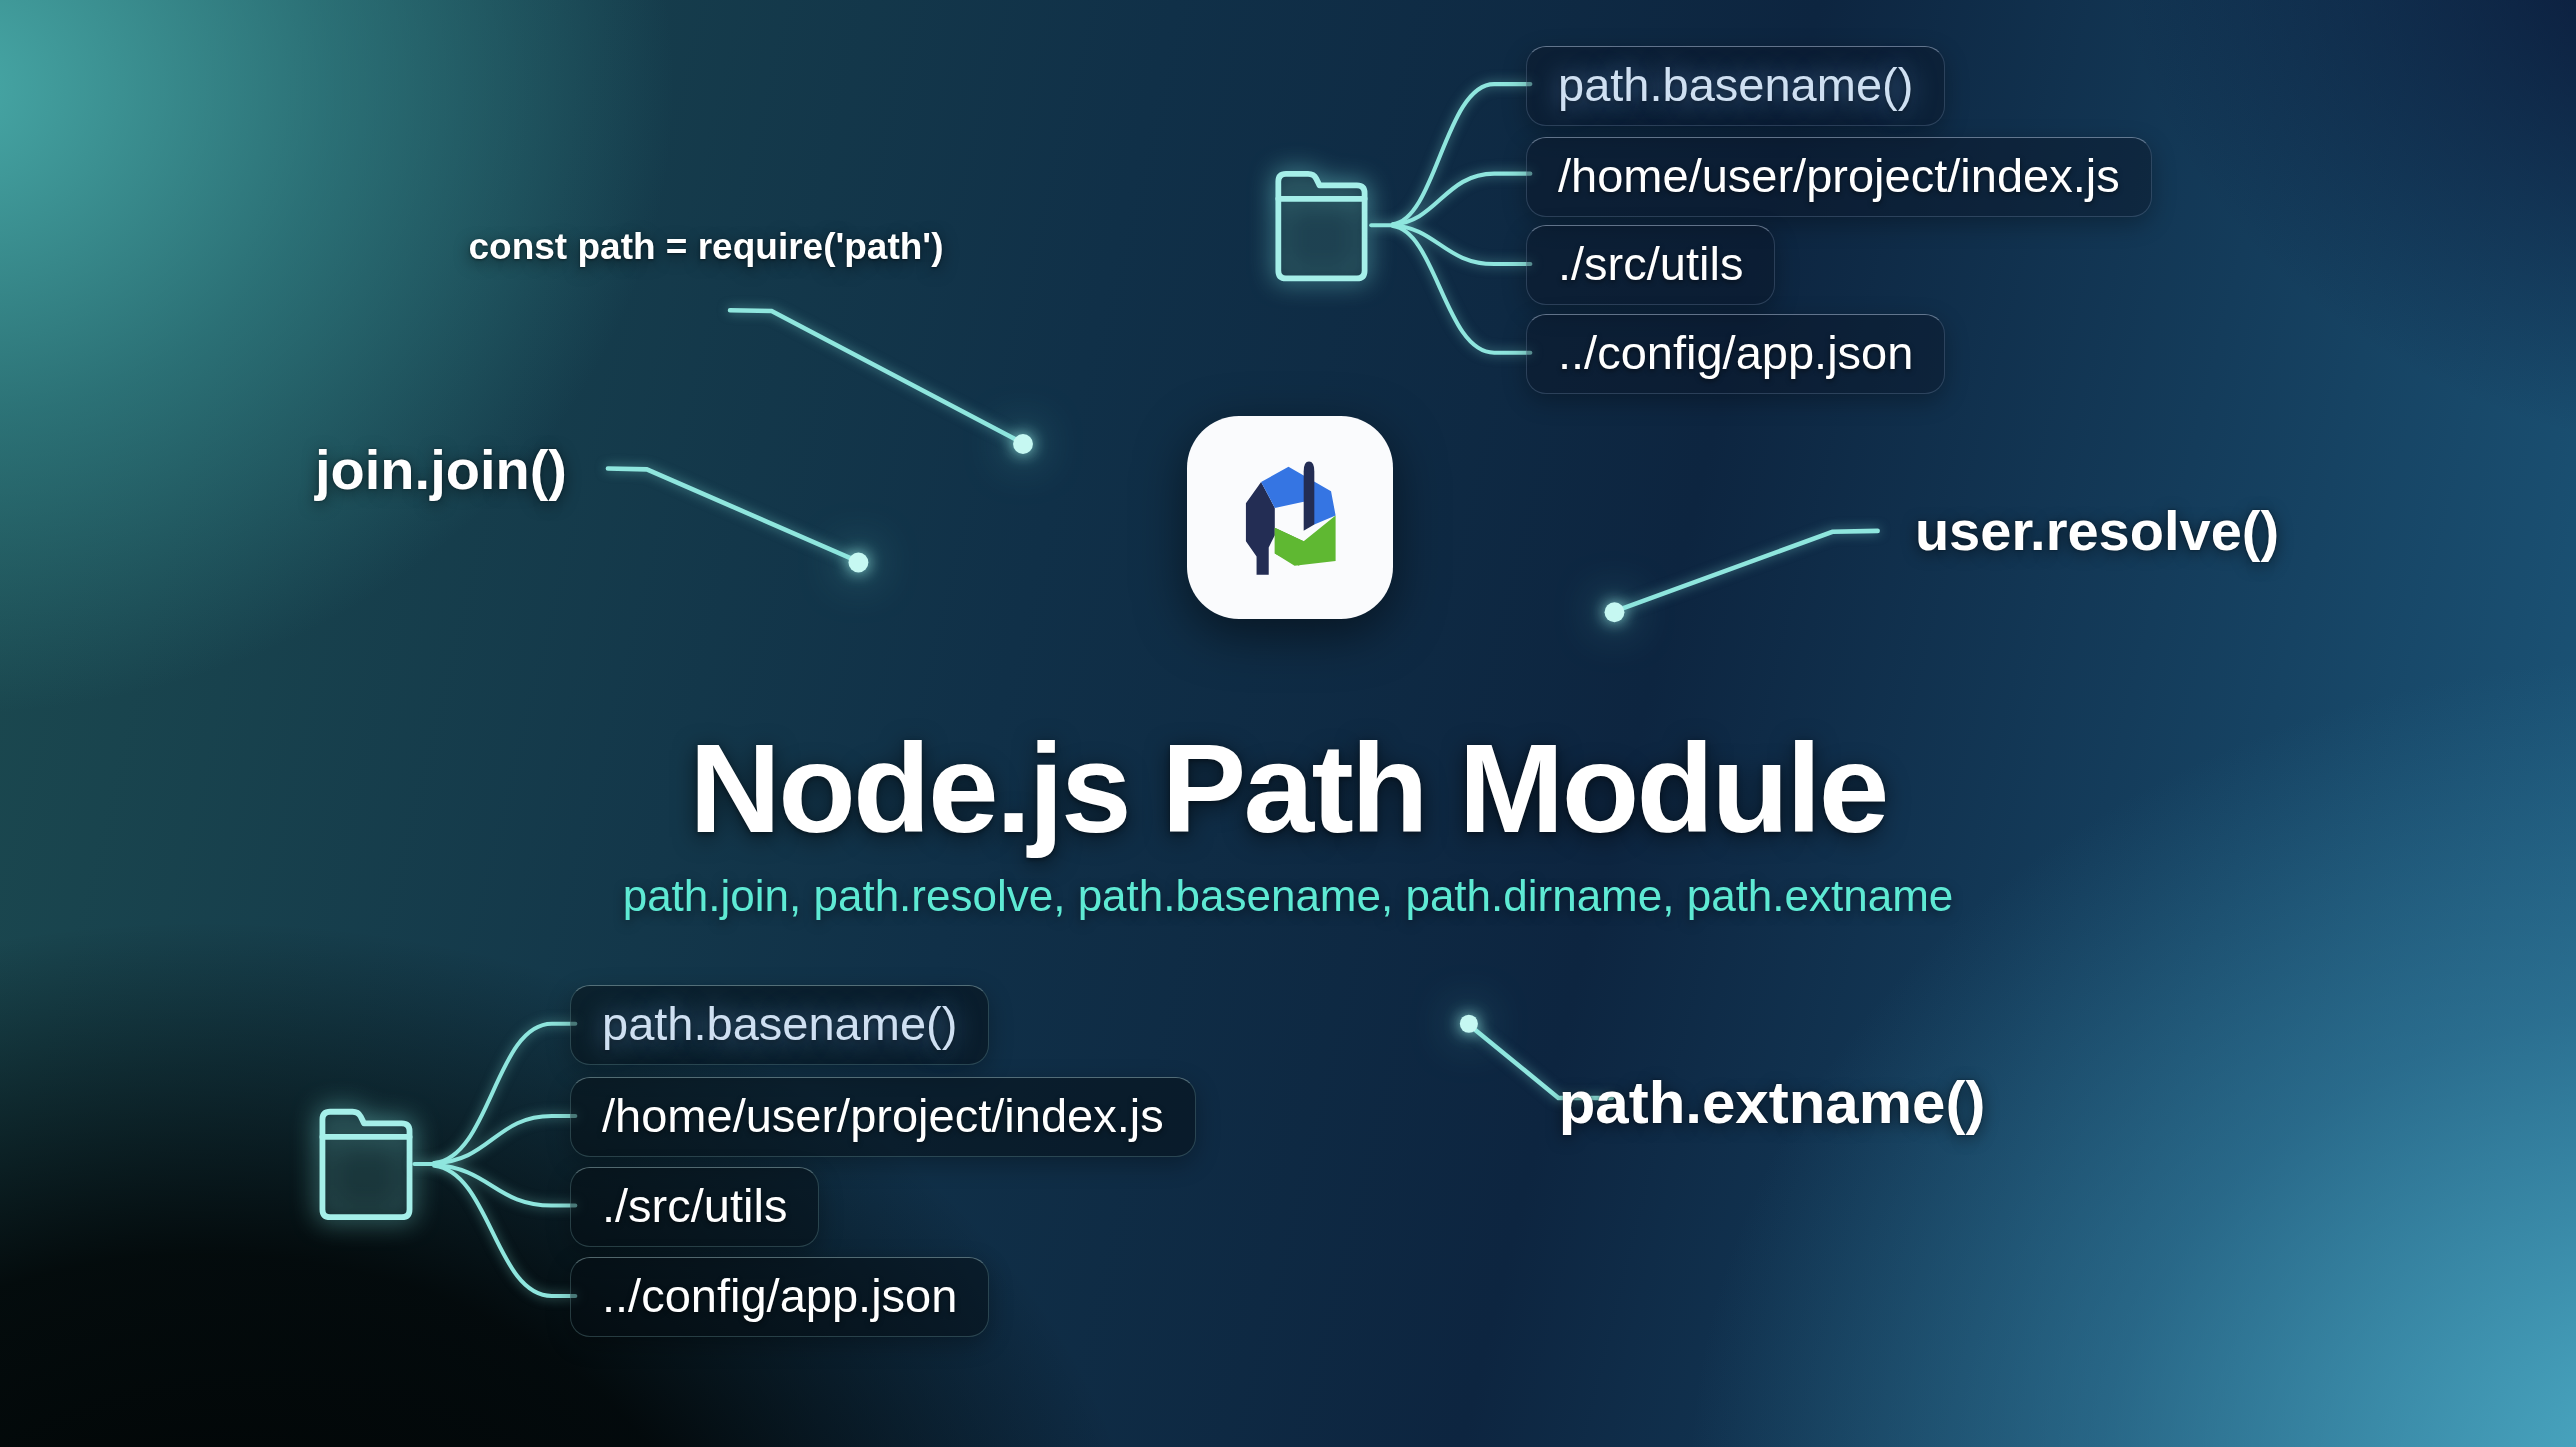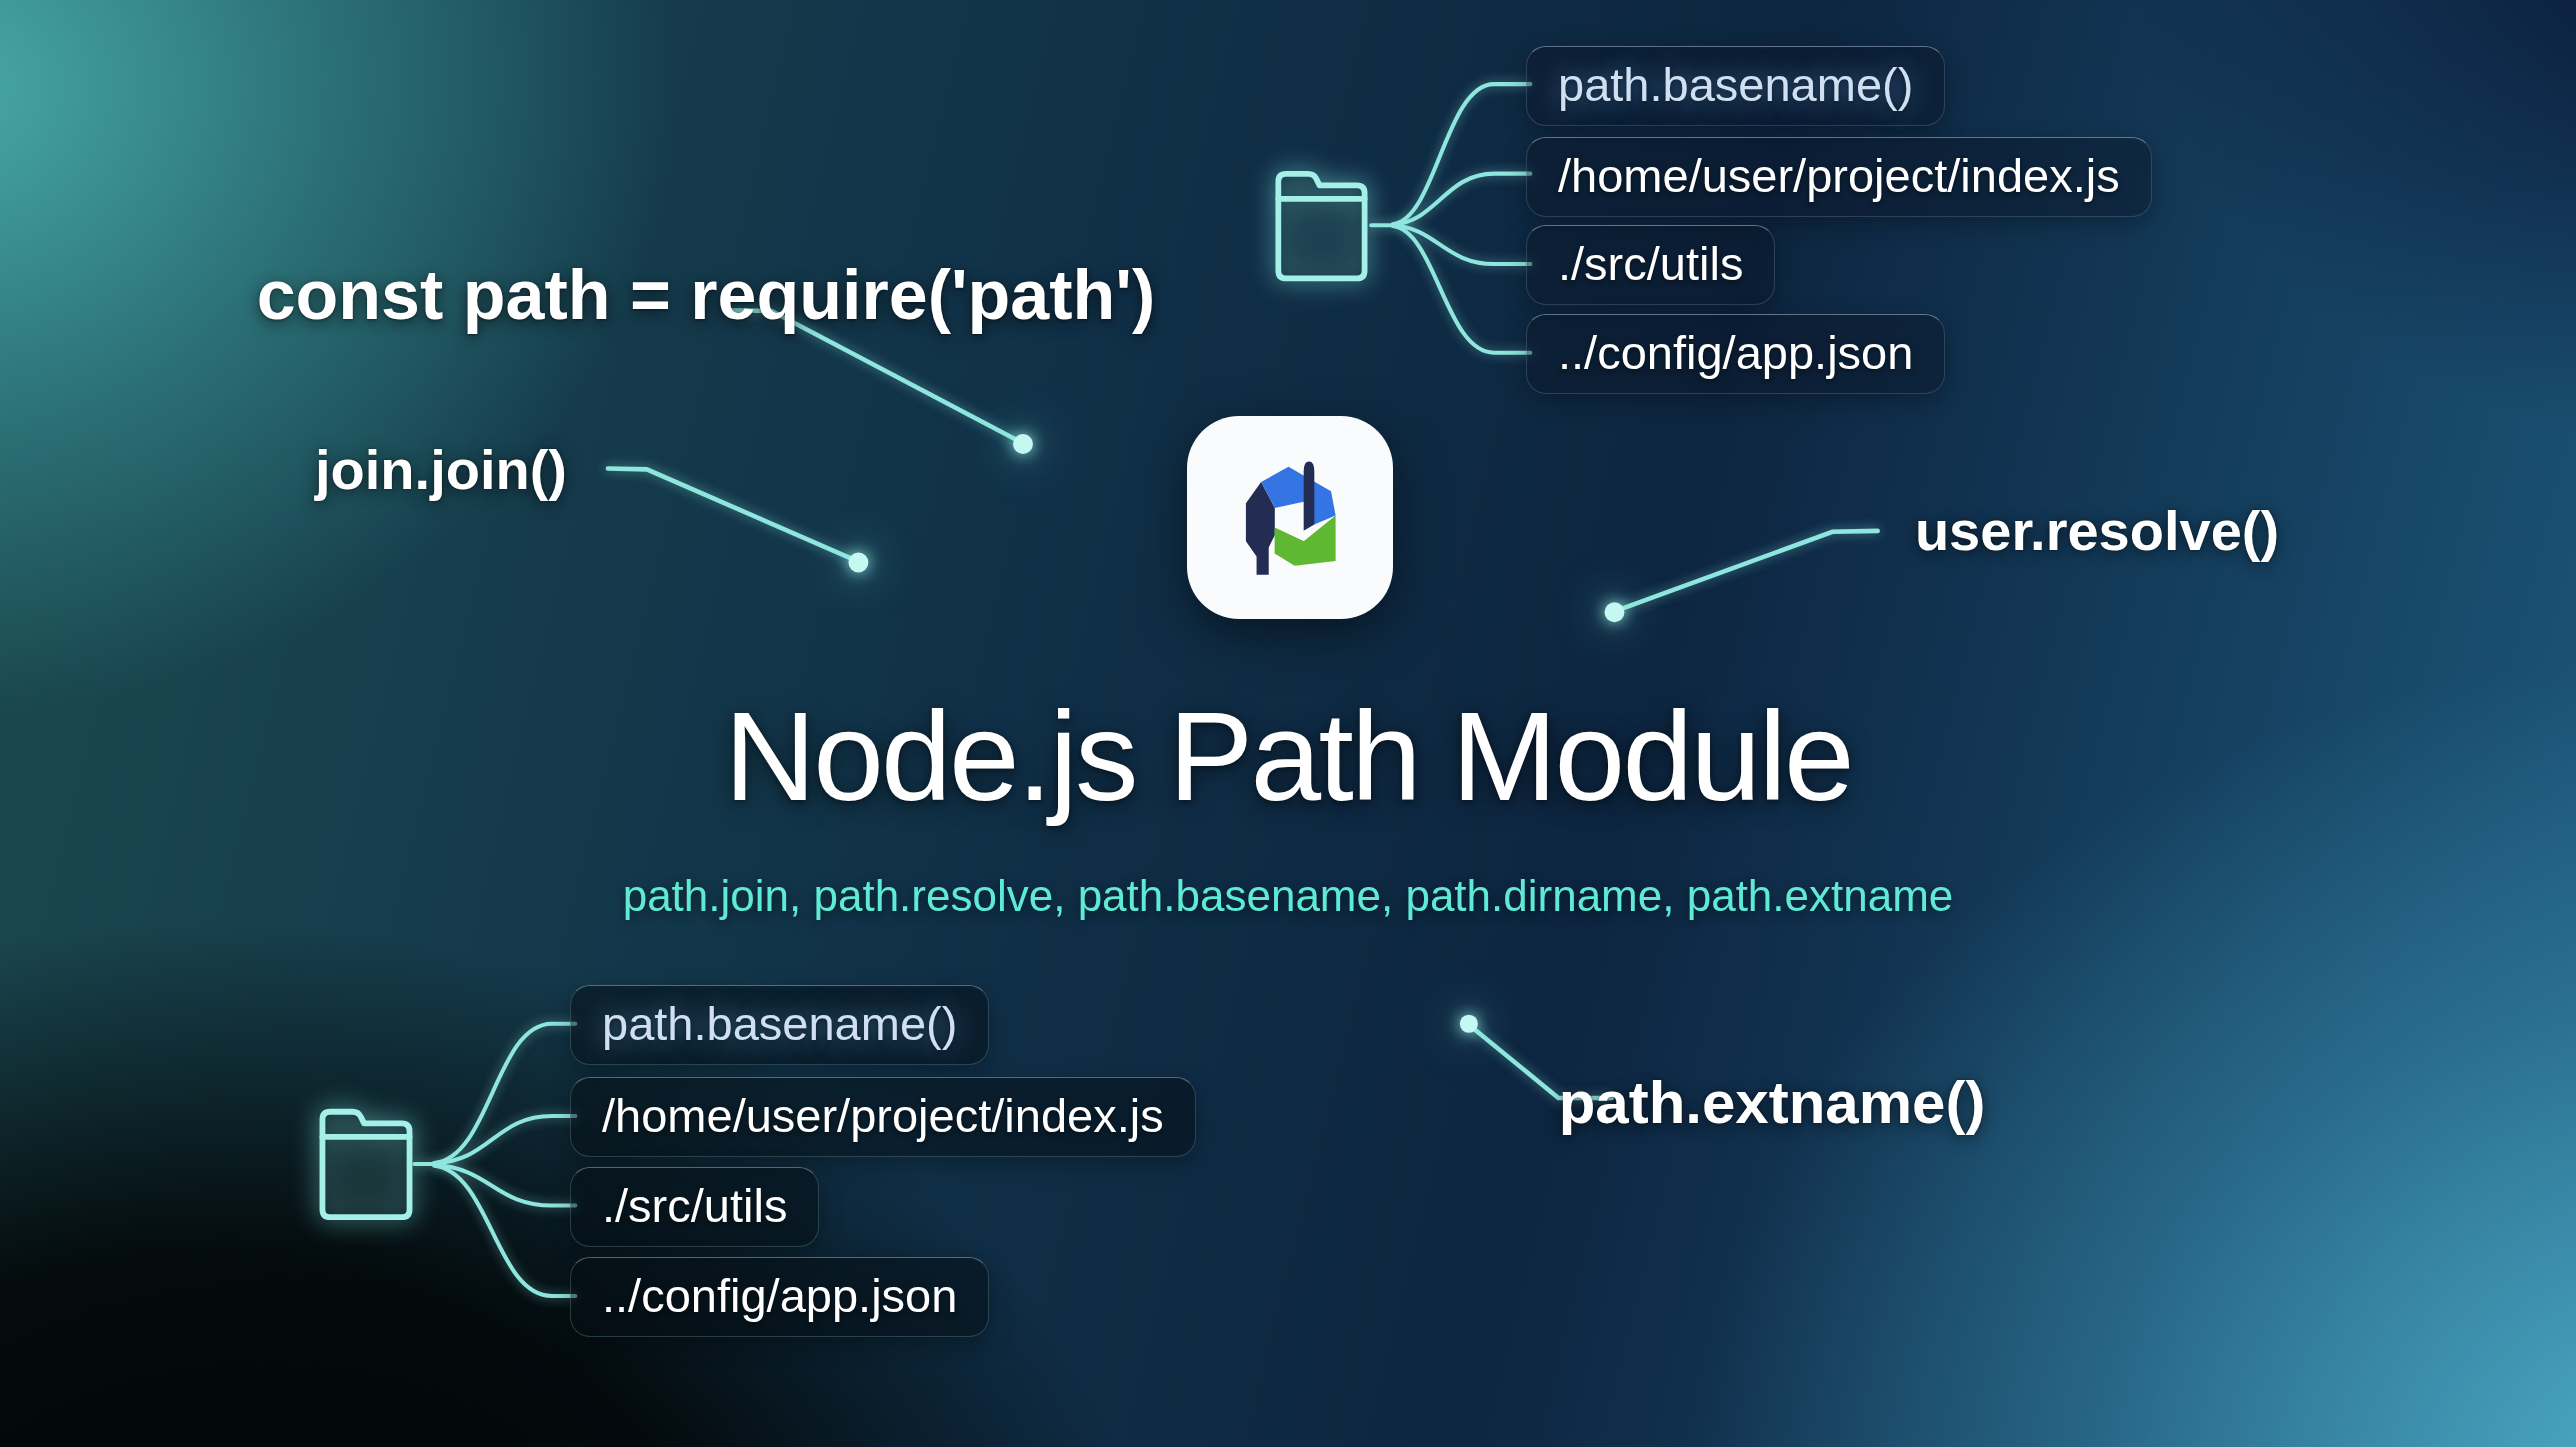--- a/index.html
+++ b/index.html
@@ -18,28 +18,28 @@
   .overlay{position:absolute;left:0;top:0;width:2576px;height:1447px;}
   .glow{filter:drop-shadow(0 0 13px rgba(130,235,228,0.75));}
   .lglow{filter:drop-shadow(0 0 6px rgba(140,235,225,0.5));}
   .dglow{filter:drop-shadow(0 0 9px rgba(160,245,235,0.95)) drop-shadow(0 0 24px rgba(110,225,215,0.6));}
 
   .label{
     position:absolute;transform:translate(-50%,-50%);
     font-weight:bold;color:#ffffff;white-space:nowrap;
     text-shadow:0 3.6px 14.5px rgba(0,0,0,0.55),0 0.9px 2.7px rgba(0,0,0,0.45);
   }
-  .lbl-require{left:706px;top:247px;font-size:70px;margin-top:48px;}
+  .lbl-require{left:706px;top:247px;font-size:37px;}
   .lbl-join{left:441px;top:469px;font-size:56px;}
   .lbl-resolve{left:2097px;top:530px;font-size:56px;}
   .lbl-extname{left:1772px;top:1102px;font-size:60px;}
 
   .title{
-    position:absolute;left:1288px;top:756px;transform:translate(-50%,-50%);
-    margin:0;font-size:127px;font-weight:normal;letter-spacing:-2.7px;color:#ffffff;
+    position:absolute;left:1288px;top:788px;transform:translate(-50%,-50%);
+    margin:0;font-size:127px;font-weight:bold;letter-spacing:-2.7px;color:#ffffff;
     white-space:nowrap;text-shadow:0 5.4px 23.5px rgba(0,0,0,0.55),0 1.8px 5.4px rgba(0,0,0,0.4);
   }
   .subtitle{
     position:absolute;left:1288px;top:896px;transform:translate(-50%,-50%);
     font-size:44px;color:#5eead4;white-space:nowrap;
     text-shadow:0 2.7px 11px rgba(0,0,0,0.5);
   }
 
   .chip{
     position:absolute;height:78px;line-height:75px;padding:0 31px;

